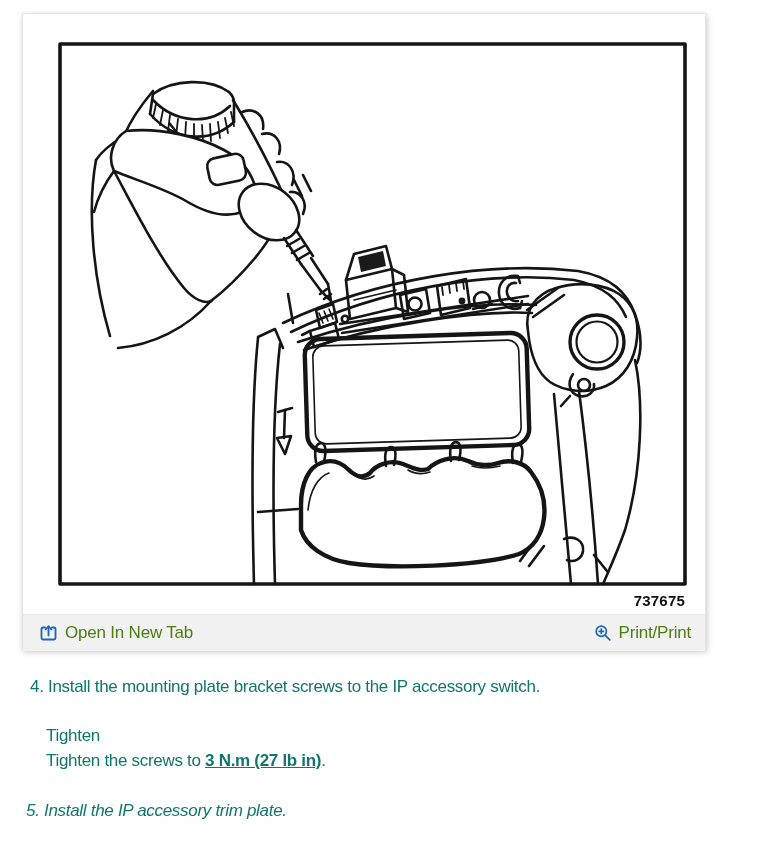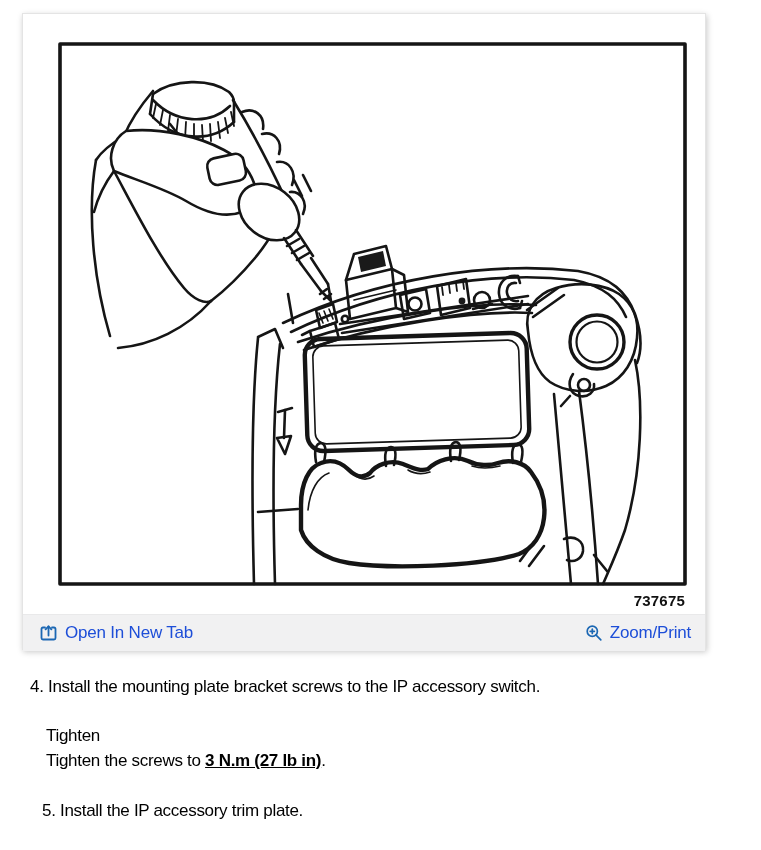--- a/index.html
+++ b/index.html
@@ -21,32 +21,32 @@
     font-size:15px;font-weight:bold;color:#111111;letter-spacing:0.2px;
   }
   .figure-toolbar{
     position:absolute;left:0;right:0;top:600px;height:37px;
     background:#f1f1f2;border-top:1px solid #e9e9ea;
     display:flex;justify-content:space-between;align-items:center;
     padding:0 14px 0 16px;box-sizing:border-box;
   }
   .toolbar-link{
     display:flex;align-items:center;gap:7px;
-    color:#1d4ed8;font-size:17px;text-decoration:none;cursor:pointer;
+    color:#4d7c0f;font-size:17px;text-decoration:none;cursor:pointer;
     letter-spacing:-0.2px;
   }
   .toolbar-link svg{display:block;}
   .instructions p{
     position:absolute;margin:0;
-    font-size:17px;line-height:20px;color:#000000;letter-spacing:-0.3px;
+    font-size:17px;line-height:20px;color:#0f766e;letter-spacing:-0.3px;
   }
   .step-4{left:30px;top:677px;}
   .tighten-heading{left:46px;top:726px;font-weight:normal;}
   .tighten-line{left:46px;top:751px;}
-  .step-5{left:42px;top:801px;}
+  .step-5{left:26px;top:801px;font-style:italic;}
   .bold-inline{font-weight:bold;text-decoration:underline;}
 </style>
 </head>
 <body>
 
 <div class="figure-panel">
 
   <svg class="diagram" viewBox="0 0 629 544" xmlns="http://www.w3.org/2000/svg">
     <g stroke="#151515" fill="none" stroke-width="2.6" stroke-linecap="round" stroke-linejoin="round">
 
@@ -236,21 +236,21 @@
       <span>
         <svg width="18" height="18" viewBox="0 0 18 18">
           <g stroke="#1b67b3" fill="none" stroke-width="1.7" stroke-linecap="round">
             <circle cx="7.3" cy="7.3" r="5.1"></circle>
             <path d="M7.3,5.2 L7.3,9.4"></path>
             <path d="M5.2,7.3 L9.4,7.3"></path>
             <path d="M11.1,11.1 L15.8,15.8"></path>
           </g>
         </svg>
       </span>
-      <span>Zoom/Print</span>
+      <span>Print/Print</span>
     </a>
   </div>
 </div>
 
 <div class="instructions">
   <p class="step-4">4. Install the mounting plate bracket screws to the IP accessory switch.</p>
   <p class="tighten-heading">Tighten</p>
   <p class="tighten-line"><span>Tighten the screws to </span><span class="bold-inline">3 N.m (27 lb in)</span><span>.</span></p>
   <p class="step-5">5. Install the IP accessory trim plate.</p>
 </div>

